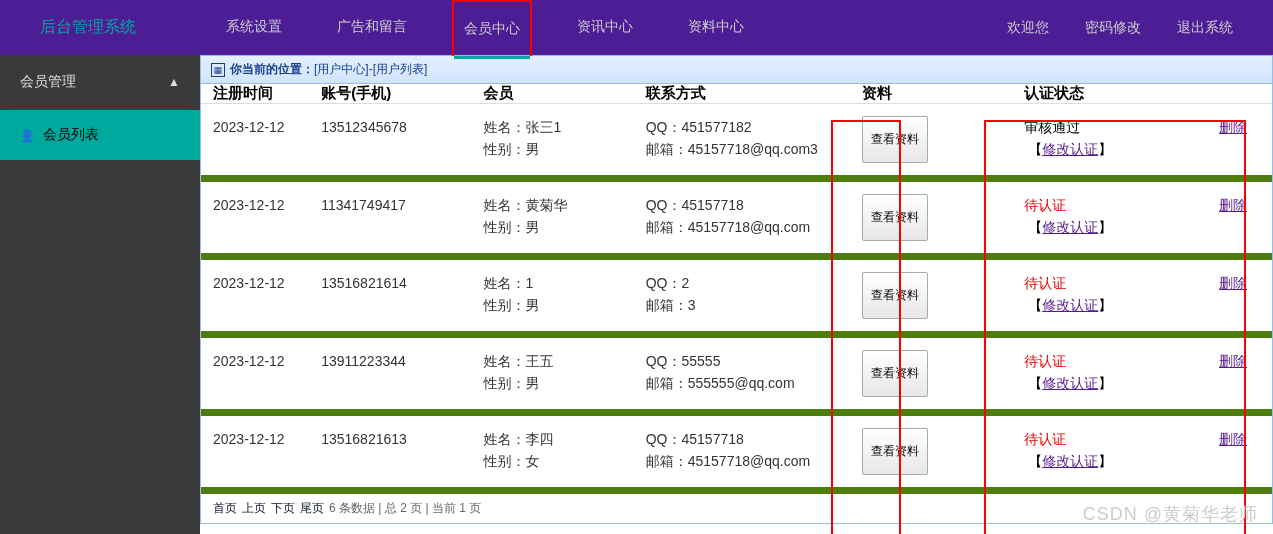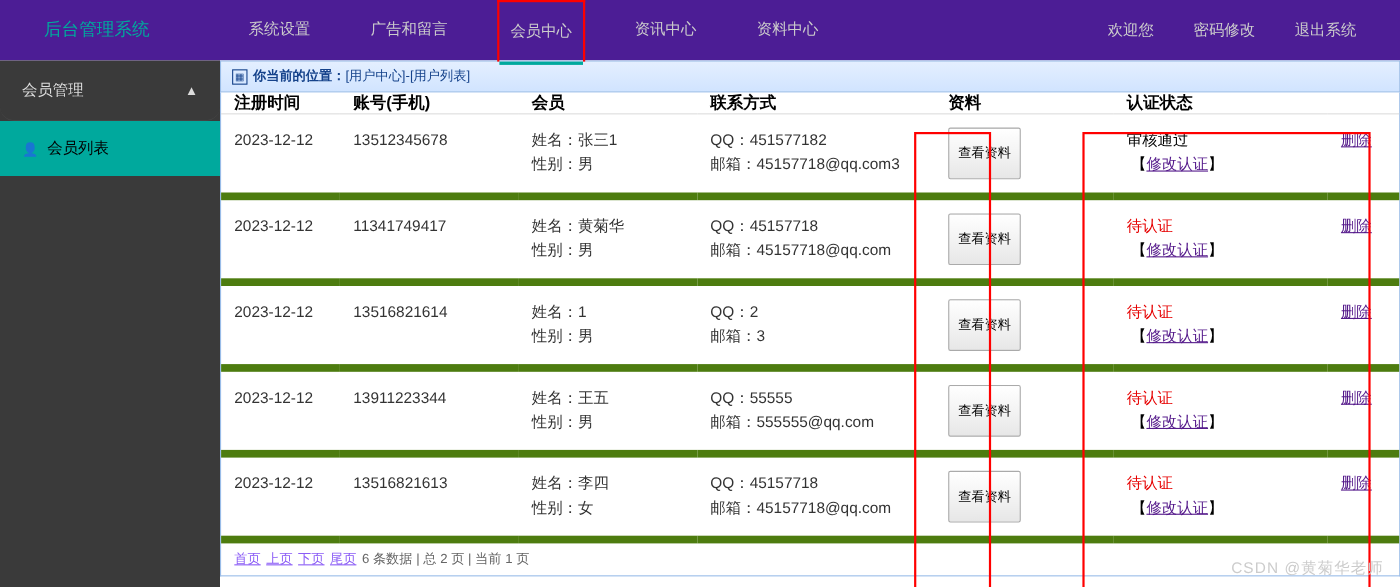--- a/index.html
+++ b/index.html
@@ -33,23 +33,23 @@
     
     .btn-view { background: linear-gradient(#fff, #e7e7e7); border: 1px solid #aaa; padding: 14px 8px; font-size: 12px; cursor: pointer; border-radius: 2px; }
     
     .status-pass { color: #000; margin-top: 42px; }
     .status-pending { color: #e60000; }
     .modify-link { color: #551a8b; text-decoration: underline; cursor: pointer; }
     .bracket { color: #000; }
     .delete-link { color: #551a8b; text-decoration: underline; cursor: pointer; text-align: right; }
     
     .pagination { padding: 6px 12px; font-size: 12px; color: #666; }
-    .pagination a { color: #8b5cf6; text-decoration: underline; margin-right: 5px; cursor: pointer; }
+    .pagination a { color: #0f172a; margin-right: 5px; cursor: pointer; }
     
-    .watermark { position: absolute; bottom: 8px; right: 15px; color: #ccc; font-size: 14px; letter-spacing: 1px; pointer-events: none; }
+    .watermark { position: absolute; bottom: 8px; right: 15px; color: #ccc; font-size: 18px; letter-spacing: 1px; pointer-events: none; }
   </style>
 </head>
 <body>
 
 <div class="top-nav">
   <div class="logo">后台管理系统</div>
   <div class="nav-items" id="nav-items">
       <div class="nav-item">系统设置</div>
       <div class="nav-item">广告和留言</div>
       <div class="nav-item active">会员中心</div>

